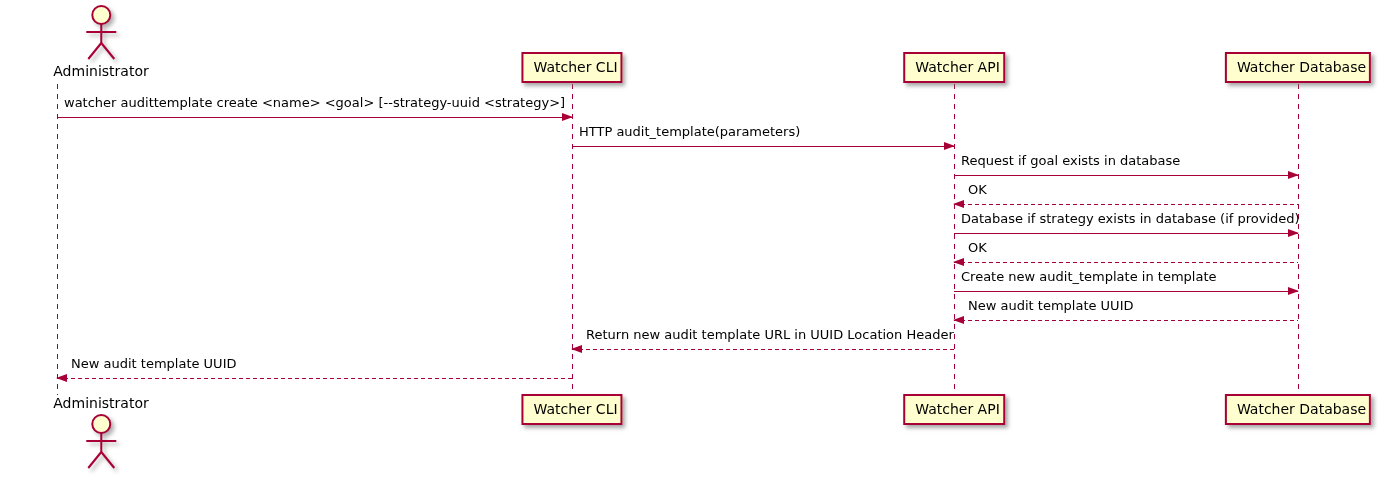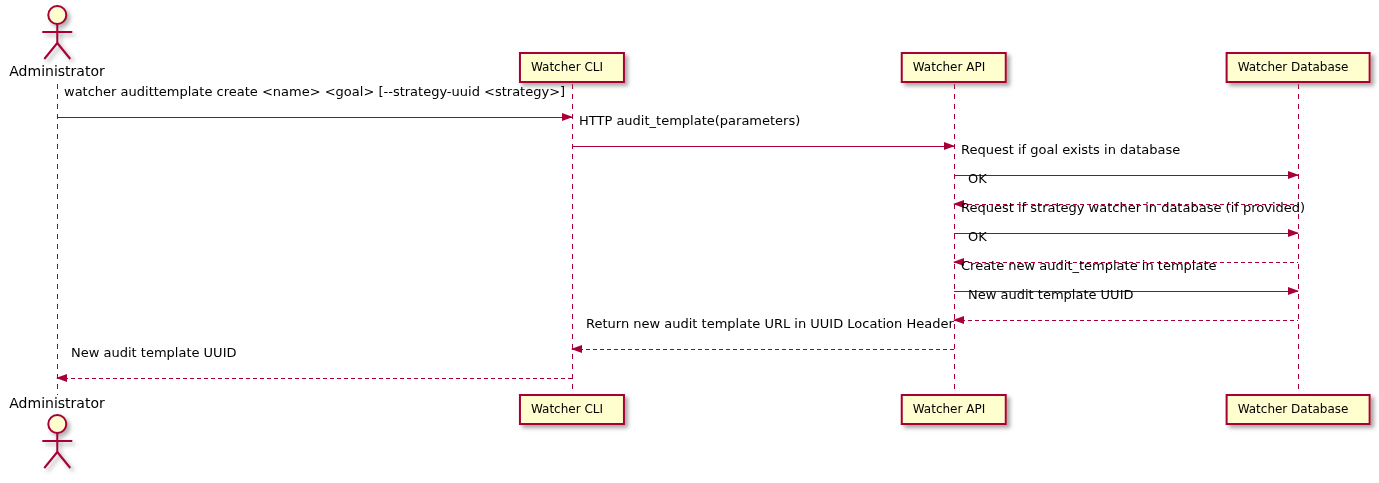--- a/index.html
+++ b/index.html
@@ -21,44 +21,45 @@
     position:absolute;
     width:1px;
     background:repeating-linear-gradient(to bottom, var(--accent) 0 5px, transparent 5px 10px);
   }
   
   .participant{
     position:absolute;
     transform:translateX(-50%);
     background:var(--fill);
     border:2px solid var(--accent);
-    padding:4px 20px 5px 10px;
-    font-size:12px;
+    padding:4px 3px 5px 10px;
+    font-size:14px;
     line-height:18px;
     white-space:nowrap;
     box-shadow:3px 3px 4px rgba(110,110,110,0.6);
   }
   
   .actor{
     position:absolute;
     transform:translateX(-50%);
     text-align:center;
+    margin-left:44px;
   }
   .actor-figure{display:block;margin:0 auto;filter:drop-shadow(3px 3px 2px rgba(110,110,110,0.55));}
   .actor-label{font-size:14px;line-height:17px;white-space:nowrap;margin-top:1px;}
   .actor-bottom .actor-label{margin:0 0 1px 0;}
   
   .message{position:absolute;height:0;}
   .msg-line{position:absolute;left:0;right:0;top:0;height:1px;background:var(--accent);}
   .message.dashed .msg-line{
     background:repeating-linear-gradient(to right, var(--accent) 0 4px, transparent 4px 7px);
   }
   .msg-label{
     position:absolute;
-    bottom:18px;left:7px;
+    bottom:7px;left:7px;
     font-size:13px;line-height:15px;
     white-space:nowrap;
   }
   .dir-left .msg-label{left:14px;}
   .arrowhead{position:absolute;width:0;height:0;top:-4px;}
   .dir-right .arrowhead{
     right:-1px;
     border-top:4px solid transparent;
     border-bottom:4px solid transparent;
     border-left:11px solid var(--accent);
@@ -109,21 +110,21 @@
     <div class="msg-label">Request if goal exists in database</div>
     <div class="msg-line"></div>
     <div class="arrowhead"></div>
   </div>
   <div class="message dir-left dashed" style="left:954px;width:344px;top:204px">
     <div class="msg-label">OK</div>
     <div class="msg-line"></div>
     <div class="arrowhead"></div>
   </div>
   <div class="message dir-right solid" style="left:954px;width:344px;top:233px">
-    <div class="msg-label">Request if strategy watcher in database (if provided)</div>
+    <div class="msg-label">Database if strategy exists in database (if provided)</div>
     <div class="msg-line"></div>
     <div class="arrowhead"></div>
   </div>
   <div class="message dir-left dashed" style="left:954px;width:344px;top:262px">
     <div class="msg-label">OK</div>
     <div class="msg-line"></div>
     <div class="arrowhead"></div>
   </div>
   <div class="message dir-right solid" style="left:954px;width:344px;top:291px">
     <div class="msg-label">Create new audit_template in template</div>

